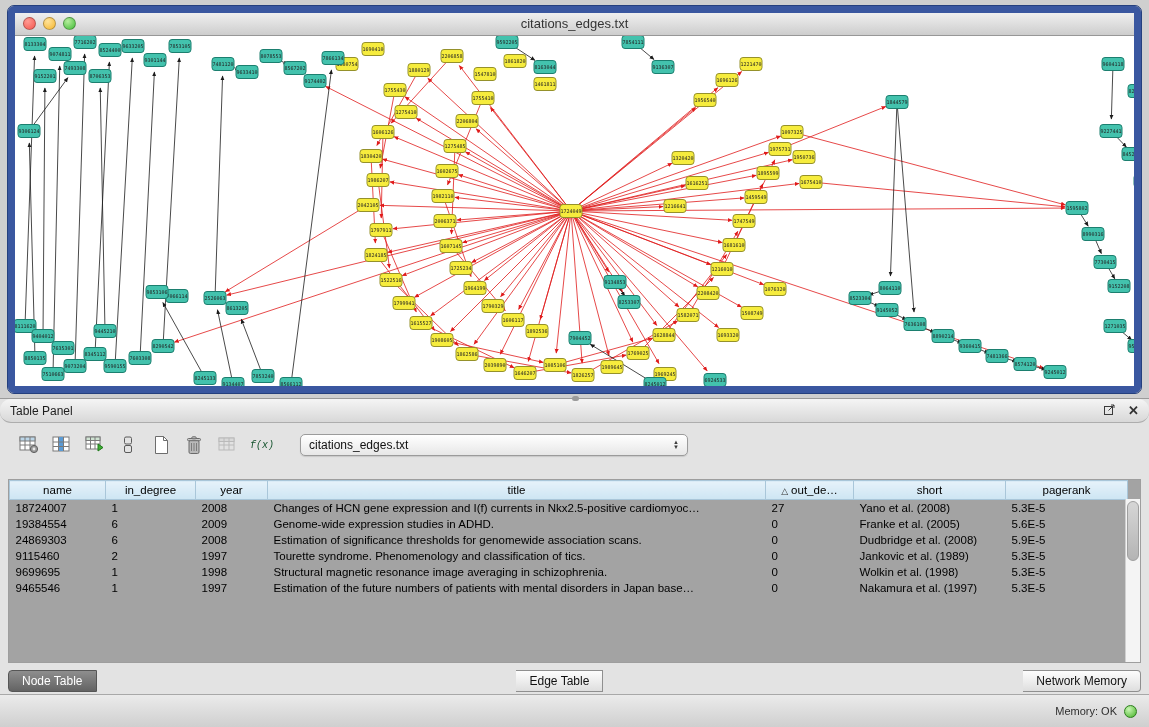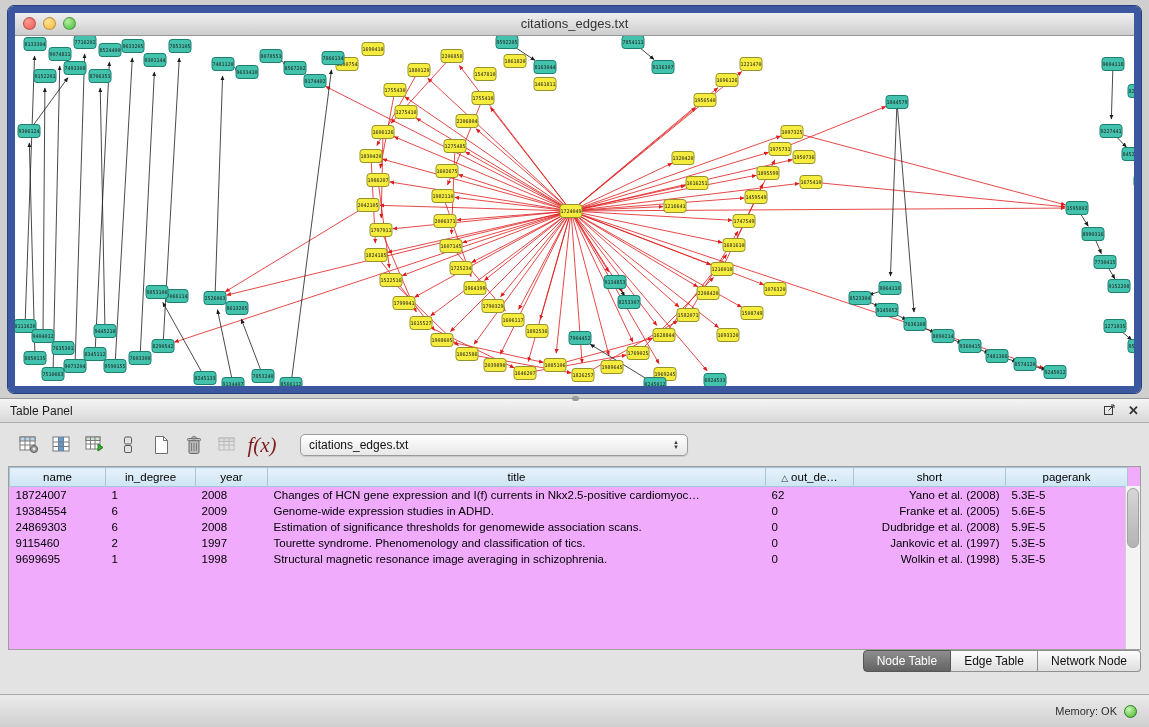--- a/index.html
+++ b/index.html
@@ -26,52 +26,52 @@
   .node-rect{stroke-width:1;}
   .node-rect.y{fill:#f6ec3d;stroke:#95912b;}
   .node-rect.t{fill:#43c2ad;stroke:#1c7f6f;}
   .node-label{font-size:5px;fill:#222;text-anchor:middle;font-family:"DejaVu Sans Mono",monospace;}
 
   
   .table-panel{position:absolute;left:0;top:398px;width:1149px;height:305px;
     background:#e3e3e3;border-top:1px solid #9a9a9a;box-sizing:border-box;}
   .panel-header{height:23px;background:linear-gradient(#f5f5f5,#d8d8d8);
     border-bottom:1px solid #adadad;display:flex;align-items:center;
-    padding:0 10px;font-size:12px;color:#1d1d1d;position:relative;}
+    padding:0 10px;font-size:12px;color:#1d1d1d;position:relative;border-radius:11px;}
   .splitter-dot{position:absolute;left:50%;top:-3px;width:7px;height:5px;
     margin-left:-3px;border-radius:3px;background:#9b9b9b;}
   .panel-actions{margin-left:auto;display:flex;gap:12px;align-items:center;}
   .close-x{font-size:13px;font-weight:bold;color:#333;cursor:default;}
 
   .panel-body{padding:6px 8px 0;}
   .toolbar{display:flex;align-items:center;gap:7px;padding:4px 8px 9px;}
   .tb-icon{width:26px;height:24px;display:flex;align-items:center;justify-content:center;border-radius:4px;}
-  .fx{font-style:italic;font-family:Liberation Serif, serif;font-size:21px;color:#7f1d1d;
+  .fx{font-style:italic;font-family:Liberation Mono, monospace;font-size:10px;color:#14532d;
     width:30px;height:24px;display:flex;align-items:center;justify-content:center;}
   .combo{margin-left:16px;width:388px;height:22px;box-sizing:border-box;
     border:1px solid #9b9b9b;border-radius:5px;
     background:linear-gradient(#ffffff,#e7e7e7);display:flex;align-items:center;
     padding:0 8px;font-size:12px;color:#111;box-shadow:0 1px 1px rgba(0,0,0,.12);}
   .combo-arrows{margin-left:auto;display:flex;flex-direction:column;align-items:center;
     font-size:6px;color:#3c3c3c;line-height:5px;}
 
-  .table-wrap{position:relative;height:182px;background:#f0abfc;border:1px solid #9e9e9e;overflow:hidden;}
+  .table-wrap{position:relative;height:182px;background:#a3a3a3;border:1px solid #9e9e9e;overflow:hidden;margin-top:13px;}
   table.data{border-collapse:collapse;table-layout:fixed;width:1118px;font-size:11.5px;color:#000;}
   table.data th{height:18px;font-weight:normal;font-size:11.5px;
     background:linear-gradient(#e6f2fa,#cde5f3);border:1px solid #a9c6d9;
     text-align:center;white-space:nowrap;overflow:hidden;padding:0 4px;}
   table.data td{height:16px;padding:0 6px;white-space:nowrap;overflow:hidden;
     text-overflow:clip;border:none;}
-  table.data td.center{text-align:right;}
+  table.data td.center{text-align:left;}
   .sort-tri{font-size:9px;margin-right:3px;color:#333;}
   .vscroll{position:absolute;right:0;top:19px;bottom:0;width:14px;background:#f4f4f4;border-left:1px solid #d0d0d0;}
   .vthumb{position:absolute;left:1px;top:2px;width:10px;height:58px;border-radius:6px;
     background:linear-gradient(#d6d6d6,#b4b4b4);border:1px solid #9f9f9f;}
 
-  .tabs{display:flex;justify-content:flex-end;}
+  .tabs{display:flex;justify-content:space-between;margin-top:7px;}
   .tab{height:20px;line-height:20px;padding:0 13px;font-size:12px;color:#111;
     background:linear-gradient(#fdfdfd,#dedede);border:1px solid #8f8f8f;border-left:none;}
   .tab:first-child{border-left:1px solid #8f8f8f;border-radius:4px 0 0 4px;}
   .tab:last-child{border-radius:0 4px 4px 0;}
   .tab.active{background:linear-gradient(#8e8e8e,#636363);color:#fff;border-color:#565656;}
 
   
   .status-bar{position:absolute;left:0;bottom:0;width:100%;height:24px;box-sizing:border-box;
     background:linear-gradient(#ebebeb,#cfcfcf);border-top:1px solid #a8a8a8;
     display:flex;align-items:center;justify-content:flex-end;padding:16px 12px;gap:7px;
@@ -849,21 +849,21 @@
               <th>short</th>
               <th>pagerank</th>
             </tr>
           </thead>
           <tbody>
             <tr>
               <td>18724007</td>
               <td>1</td>
               <td>2008</td>
               <td>Changes of HCN gene expression and I(f) currents in Nkx2.5-positive cardiomyoc…</td>
-              <td>62</td>
+              <td>27</td>
               <td class="center">Yano et al. (2008)</td>
               <td>5.3E-5</td>
             </tr>
             <tr>
               <td>19384554</td>
               <td>6</td>
               <td>2009</td>
               <td>Genome-wide expression studies in ADHD.</td>
               <td>0</td>
               <td class="center">Franke et al. (2005)</td>
@@ -877,43 +877,52 @@
               <td>0</td>
               <td class="center">Dudbridge et al. (2008)</td>
               <td>5.9E-5</td>
             </tr>
             <tr>
               <td>9115460</td>
               <td>2</td>
               <td>1997</td>
               <td>Tourette syndrome. Phenomenology and classification of tics.</td>
               <td>0</td>
-              <td class="center">Jankovic et al. (1997)</td>
+              <td class="center">Jankovic et al. (1989)</td>
               <td>5.3E-5</td>
             </tr>
             <tr>
               <td>9699695</td>
               <td>1</td>
               <td>1998</td>
               <td>Structural magnetic resonance image averaging in schizophrenia.</td>
               <td>0</td>
               <td class="center">Wolkin et al. (1998)</td>
               <td>5.3E-5</td>
             </tr>
+            <tr>
+              <td>9465546</td>
+              <td>1</td>
+              <td>1997</td>
+              <td>Estimation of the future numbers of patients with mental disorders in Japan base…</td>
+              <td>0</td>
+              <td class="center">Nakamura et al. (1997)</td>
+              <td>5.3E-5</td>
+            </tr>
           </tbody>
         </table>
       <div class="vscroll">
         <div class="vthumb"></div>
       </div>
     </div>
 
     <div class="tabs" id="tabs">
         <div class="tab active">Node Table</div>
         <div class="tab">Edge Table</div>
-        <div class="tab">Network Node</div>
+        <div class="tab">Network Memory</div>
       </div>
   </div>
 </div>
 
 <div class="status-bar">
   <span>Memory: OK</span>
   <span class="mem-dot"></span>
 </div>
 
 </body></html>

